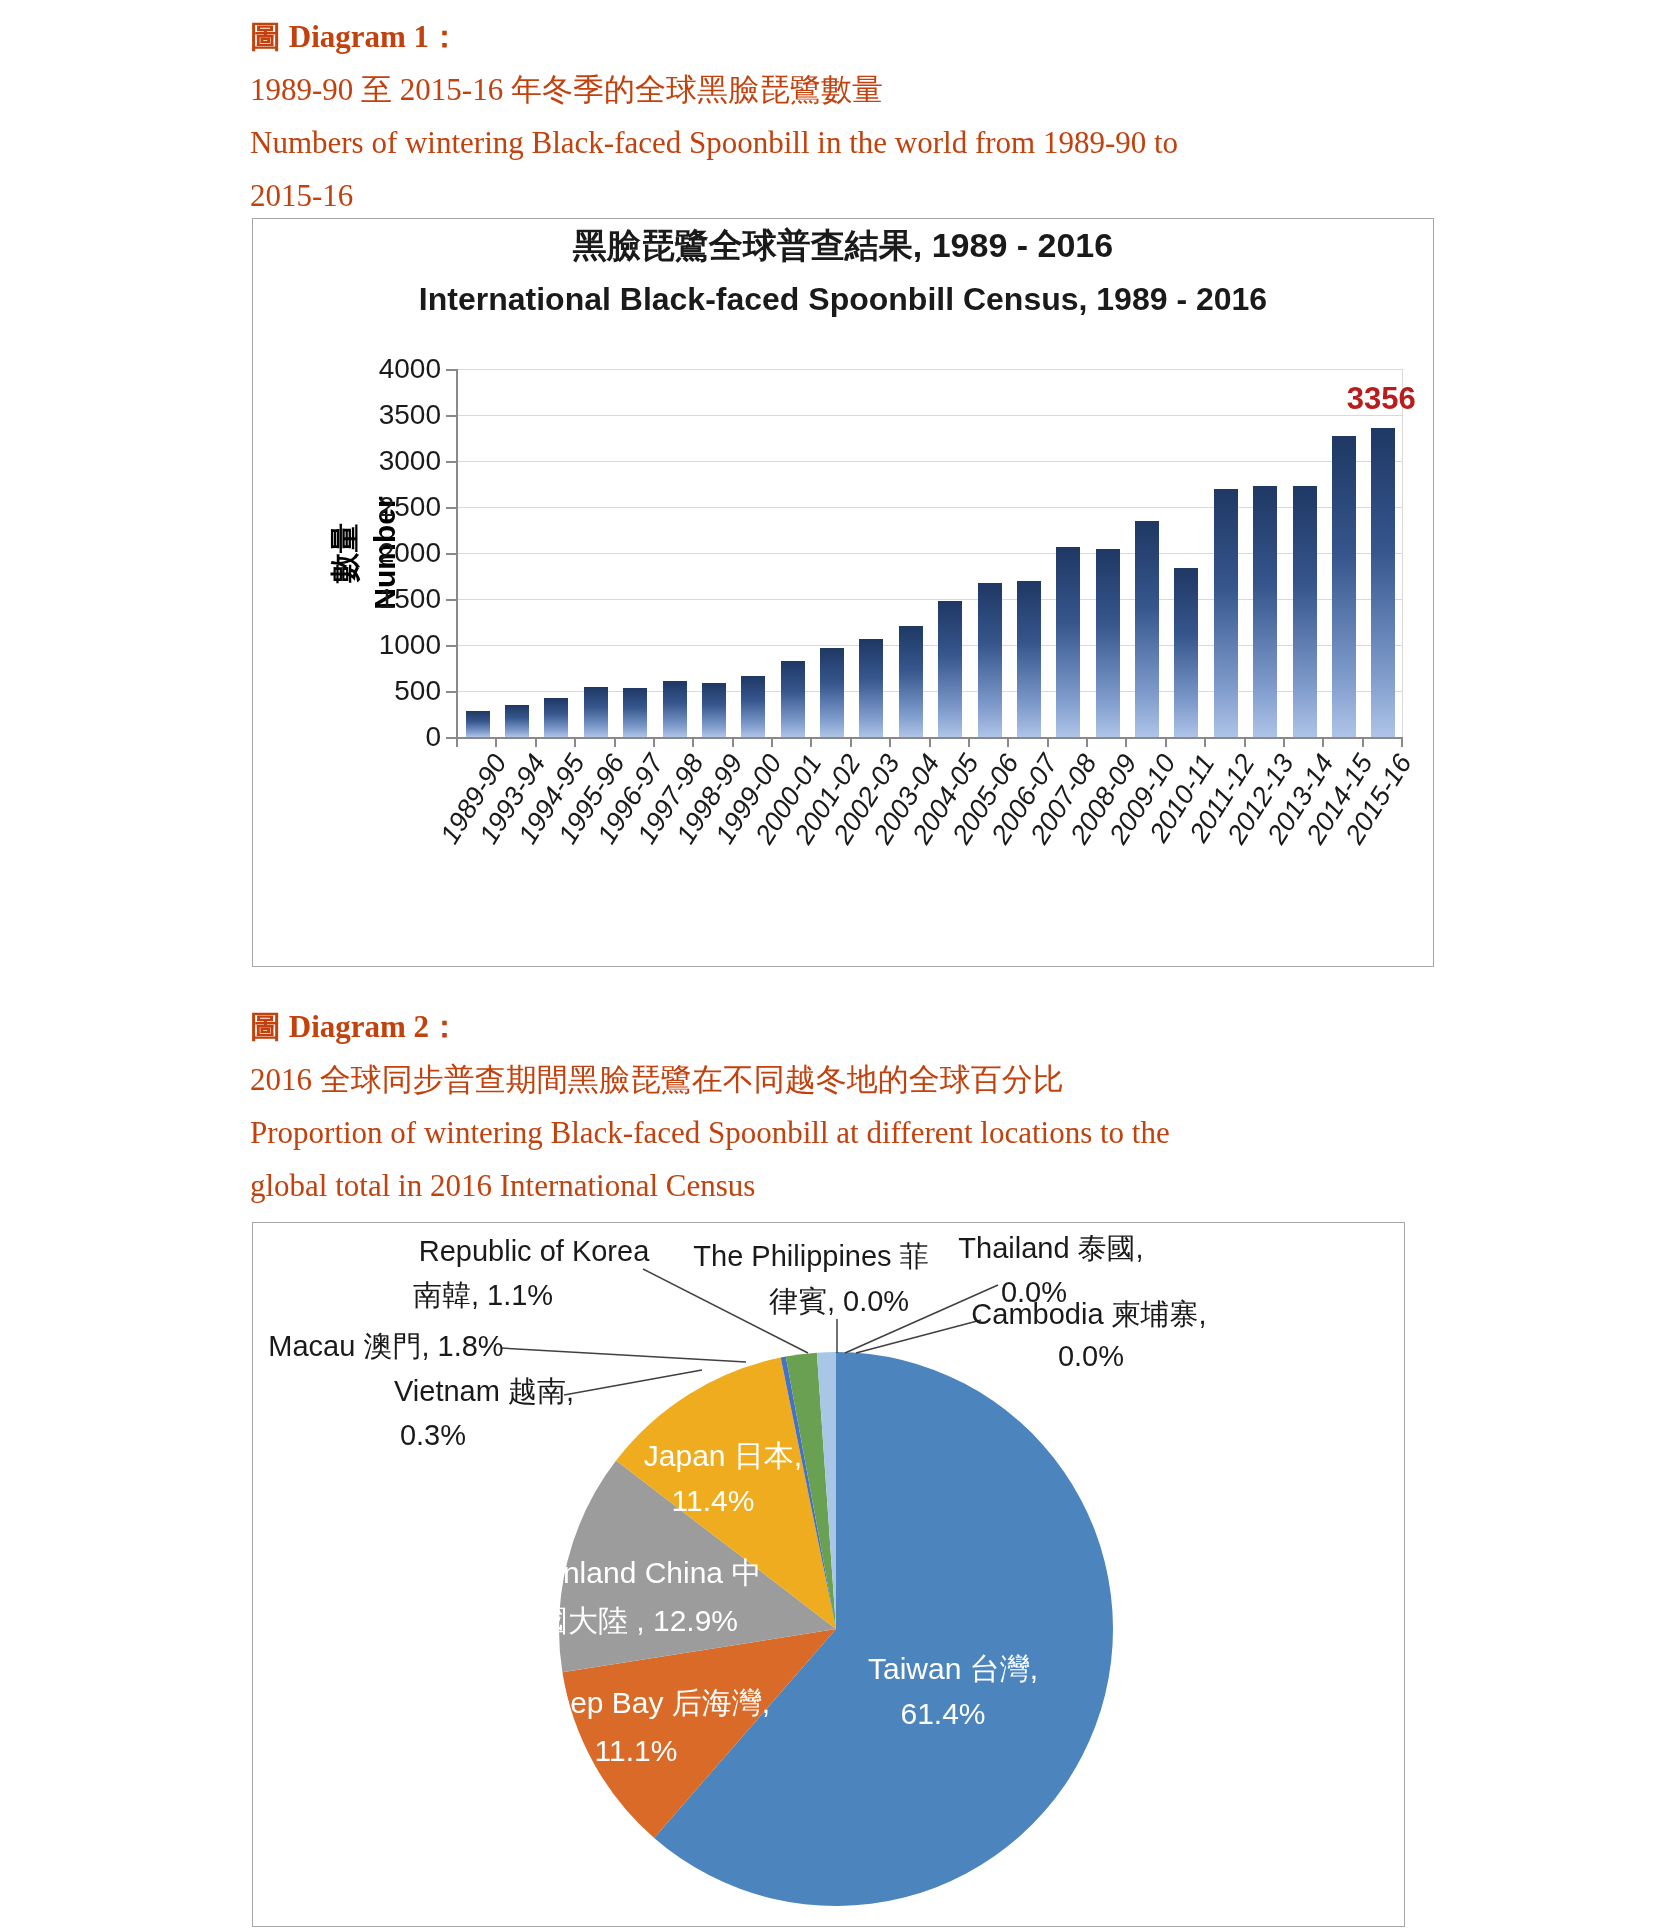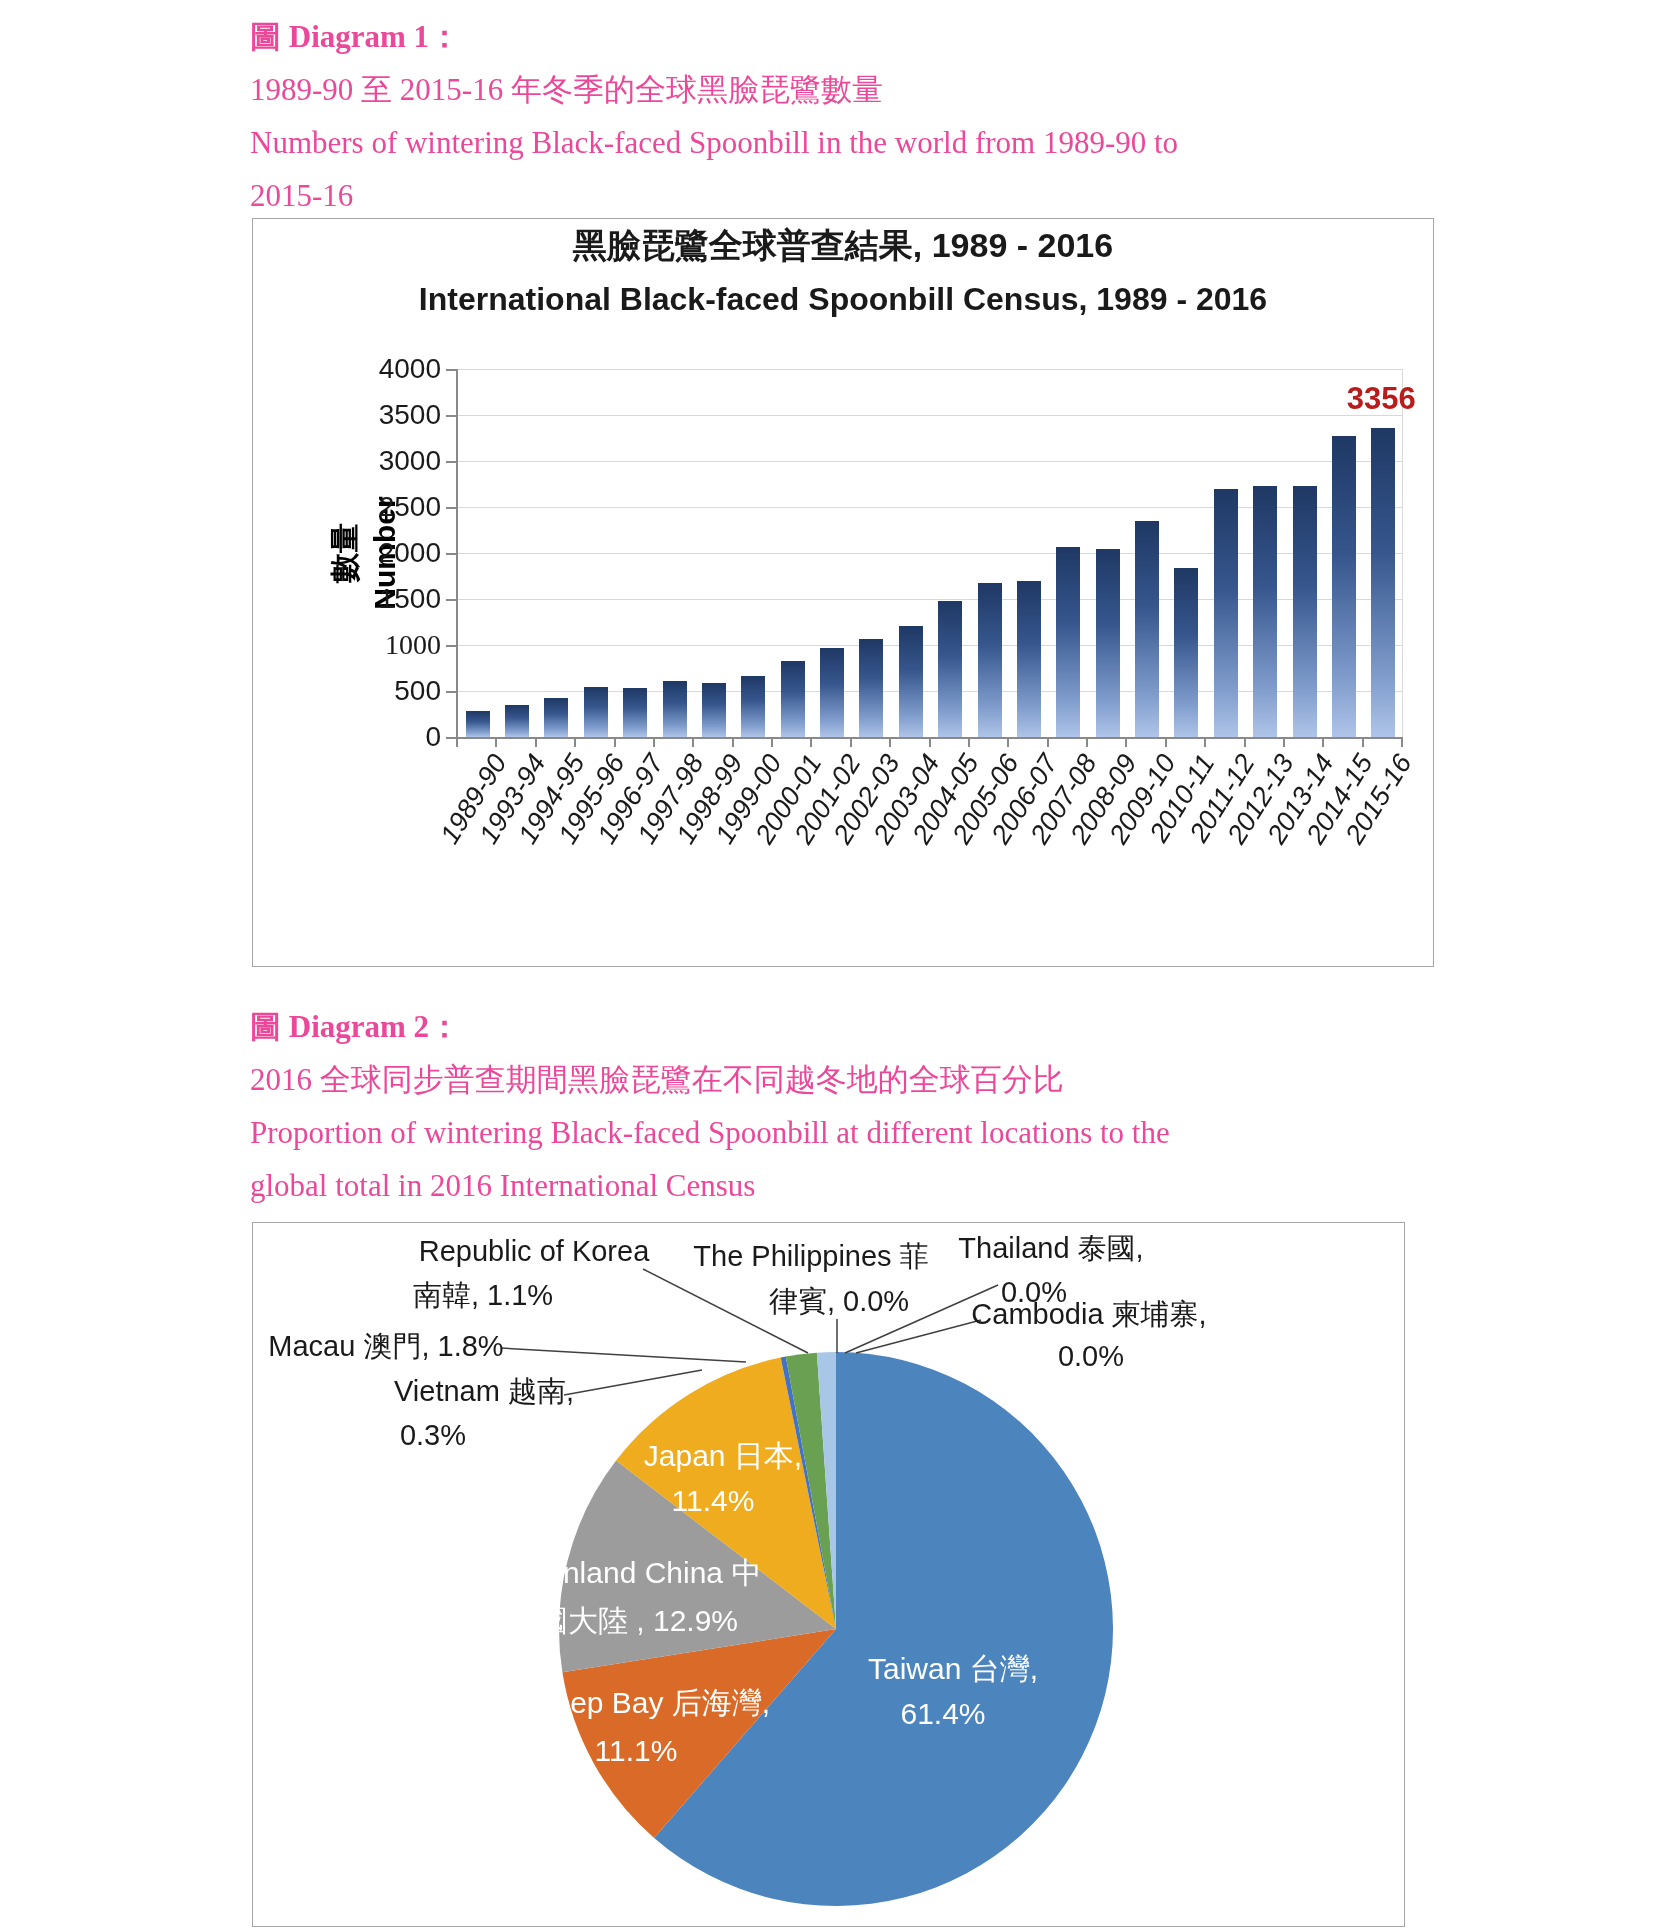--- a/index.html
+++ b/index.html
@@ -1,20 +1,20 @@
 <!DOCTYPE html>
 <html><head>
 <meta charset="utf-8">
 <style>
   html,body{margin:0;padding:0;background:#ffffff;}
   .page{position:relative;width:1654px;height:1929px;background:#fff;overflow:hidden;
         font-family:"Liberation Sans",sans-serif;color:#000;}
   
   .caption{position:absolute;left:250px;font-family:"Liberation Serif","DejaVu Serif",serif;
-           font-size:31px;line-height:53px;color:#ec4899;}
+           font-size:31px;line-height:53px;color:#c2410c;}
   .caption .tag{font-weight:bold;}
   
   .chart-box{position:absolute;border:1px solid #a6a6a6;background:#fff;}
   #bar-box{left:252px;top:218px;width:1180px;height:747px;}
   #pie-box{left:252px;top:1222px;width:1151px;height:703px;}
   .chart-title{position:absolute;left:0;width:100%;text-align:center;font-weight:bold;color:#1a1a1a;}
   #bar-title-zh{top:4px;font-size:34px;}
   #bar-title-en{top:62px;font-size:32px;}
   
   #bar-plot{position:absolute;left:203px;top:150px;width:945px;height:368px;
@@ -94,21 +94,21 @@
         <div class="bar" title="2012-13: 2725" style="left: 795.188px; height: 250.7px;"></div>
         <div class="bar" title="2013-14: 2726" style="left: 834.562px; height: 250.792px;"></div>
         <div class="bar" title="2014-15: 3272" style="left: 873.938px; height: 301.024px;"></div>
         <div class="bar" title="2015-16: 3356" style="left: 913.312px; height: 308.752px;"></div>
       </div>
     <div id="bar-ylabels">
         <div class="ylab" style="left: 108px; top: 502px;">0</div>
         <div class="ytick" style="left: 193px; top: 518px;"></div>
         <div class="ylab" style="left: 108px; top: 456px;">500</div>
         <div class="ytick" style="left: 193px; top: 472px;"></div>
-        <div class="ylab" style="left: 108px; top: 410px; font-family: Liberation Serif, serif;">1000</div>
+        <div class="ylab" style="left: 108px; top: 410px;">1000</div>
         <div class="ytick" style="left: 193px; top: 426px;"></div>
         <div class="ylab" style="left: 108px; top: 364px;">1500</div>
         <div class="ytick" style="left: 193px; top: 380px;"></div>
         <div class="ylab" style="left: 108px; top: 318px;">2000</div>
         <div class="ytick" style="left: 193px; top: 334px;"></div>
         <div class="ylab" style="left: 108px; top: 272px;">2500</div>
         <div class="ytick" style="left: 193px; top: 288px;"></div>
         <div class="ylab" style="left: 108px; top: 226px;">3000</div>
         <div class="ytick" style="left: 193px; top: 242px;"></div>
         <div class="ylab" style="left: 108px; top: 180px;">3500</div>

